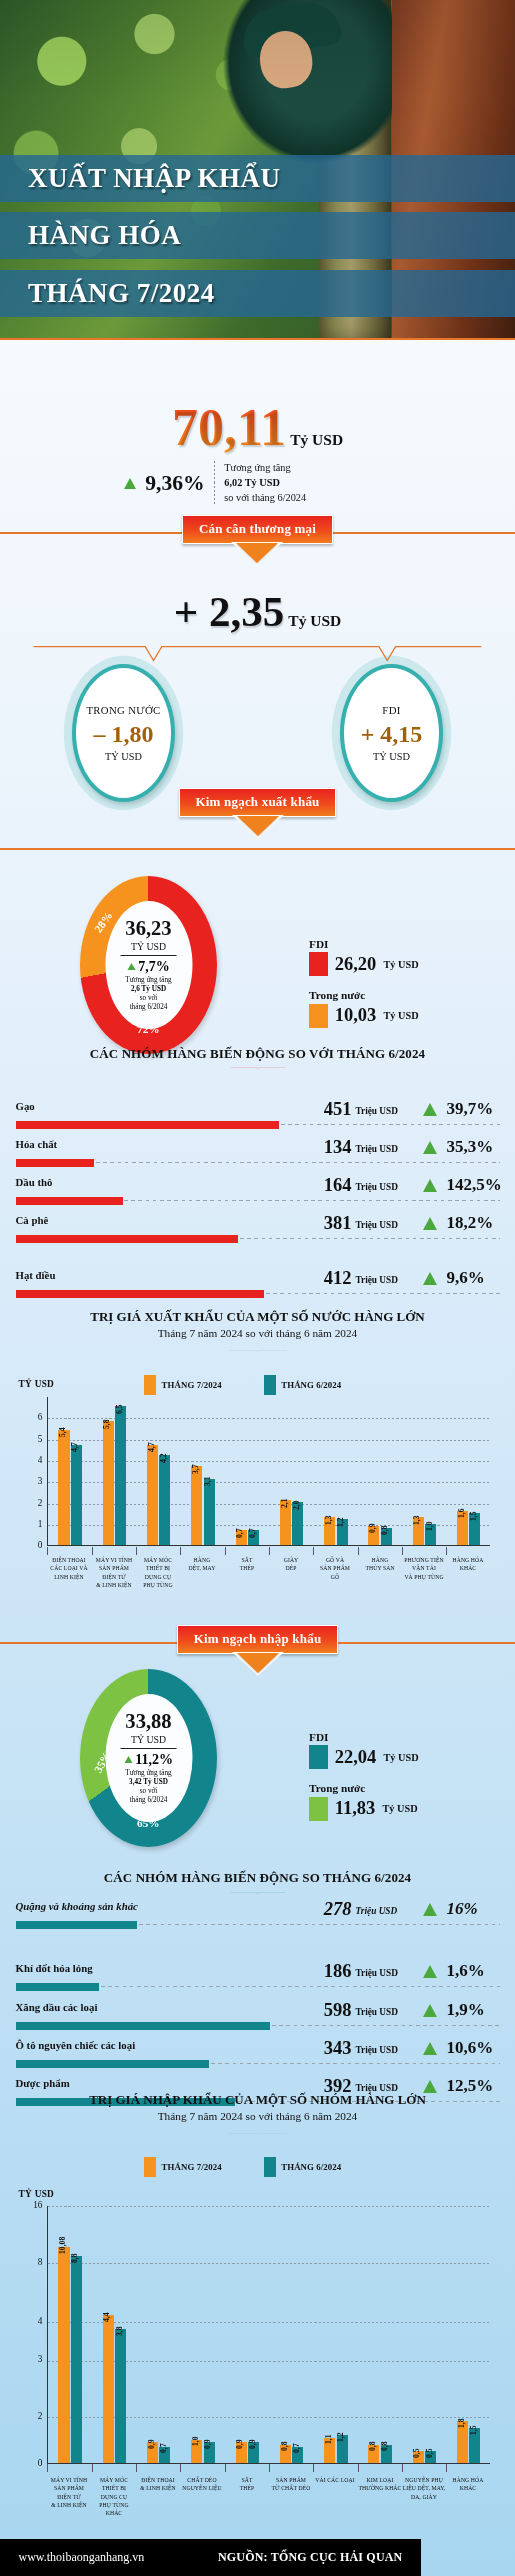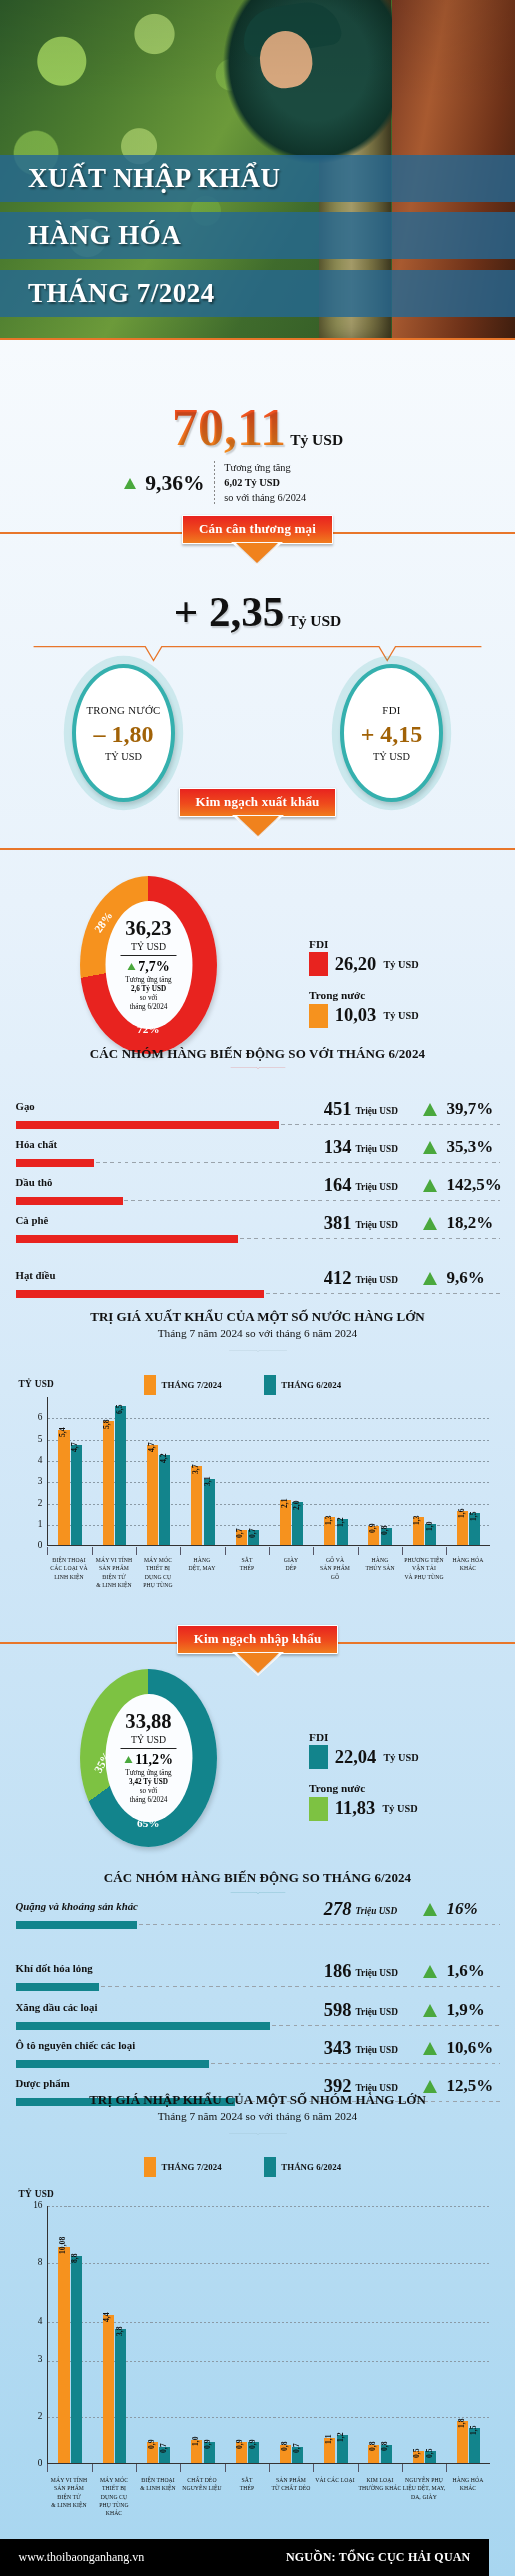--- a/index.html
+++ b/index.html
@@ -133,21 +133,21 @@
   .plot { position:absolute; border-left:1px solid #333; border-bottom:1px solid #333; }
   .gl { position:absolute; left:0; height:0.5px; background:repeating-linear-gradient(90deg,#8a9aa6 0 2.1px,transparent 2.1px 4.1px); }
   .ytick { position:absolute; font-size:9.3px; color:#111; text-align:right; }
   .bar { position:absolute; bottom:0; }
   .blab { position:absolute; font-size:7.7px; font-weight:bold; color:#111;
     transform:rotate(-90deg); transform-origin:left bottom; white-space:nowrap; }
   .xlab { position:absolute; font-size:5.7px; color:#111; text-align:center; line-height:1.45; letter-spacing:0.1px; }
   .xtick { position:absolute; width:0.5px; background:#556; }
 
   
-  .footer { position:absolute; left:0; bottom:0; width:489px; height:37px; background:#000;
+  .footer { position:absolute; left:0; bottom:0; width:421px; height:37px; background:#000;
     display:flex; align-items:center; justify-content:space-between; padding:0 18.5px; }
   .footer .l { color:#fff; font-size:12px; }
   .footer .r { color:#fff; font-size:12px; font-weight:bold; letter-spacing:0.2px; }
 </style>
 </head>
 <body>
 
 <div class="page">
 
   <div class="hero">

